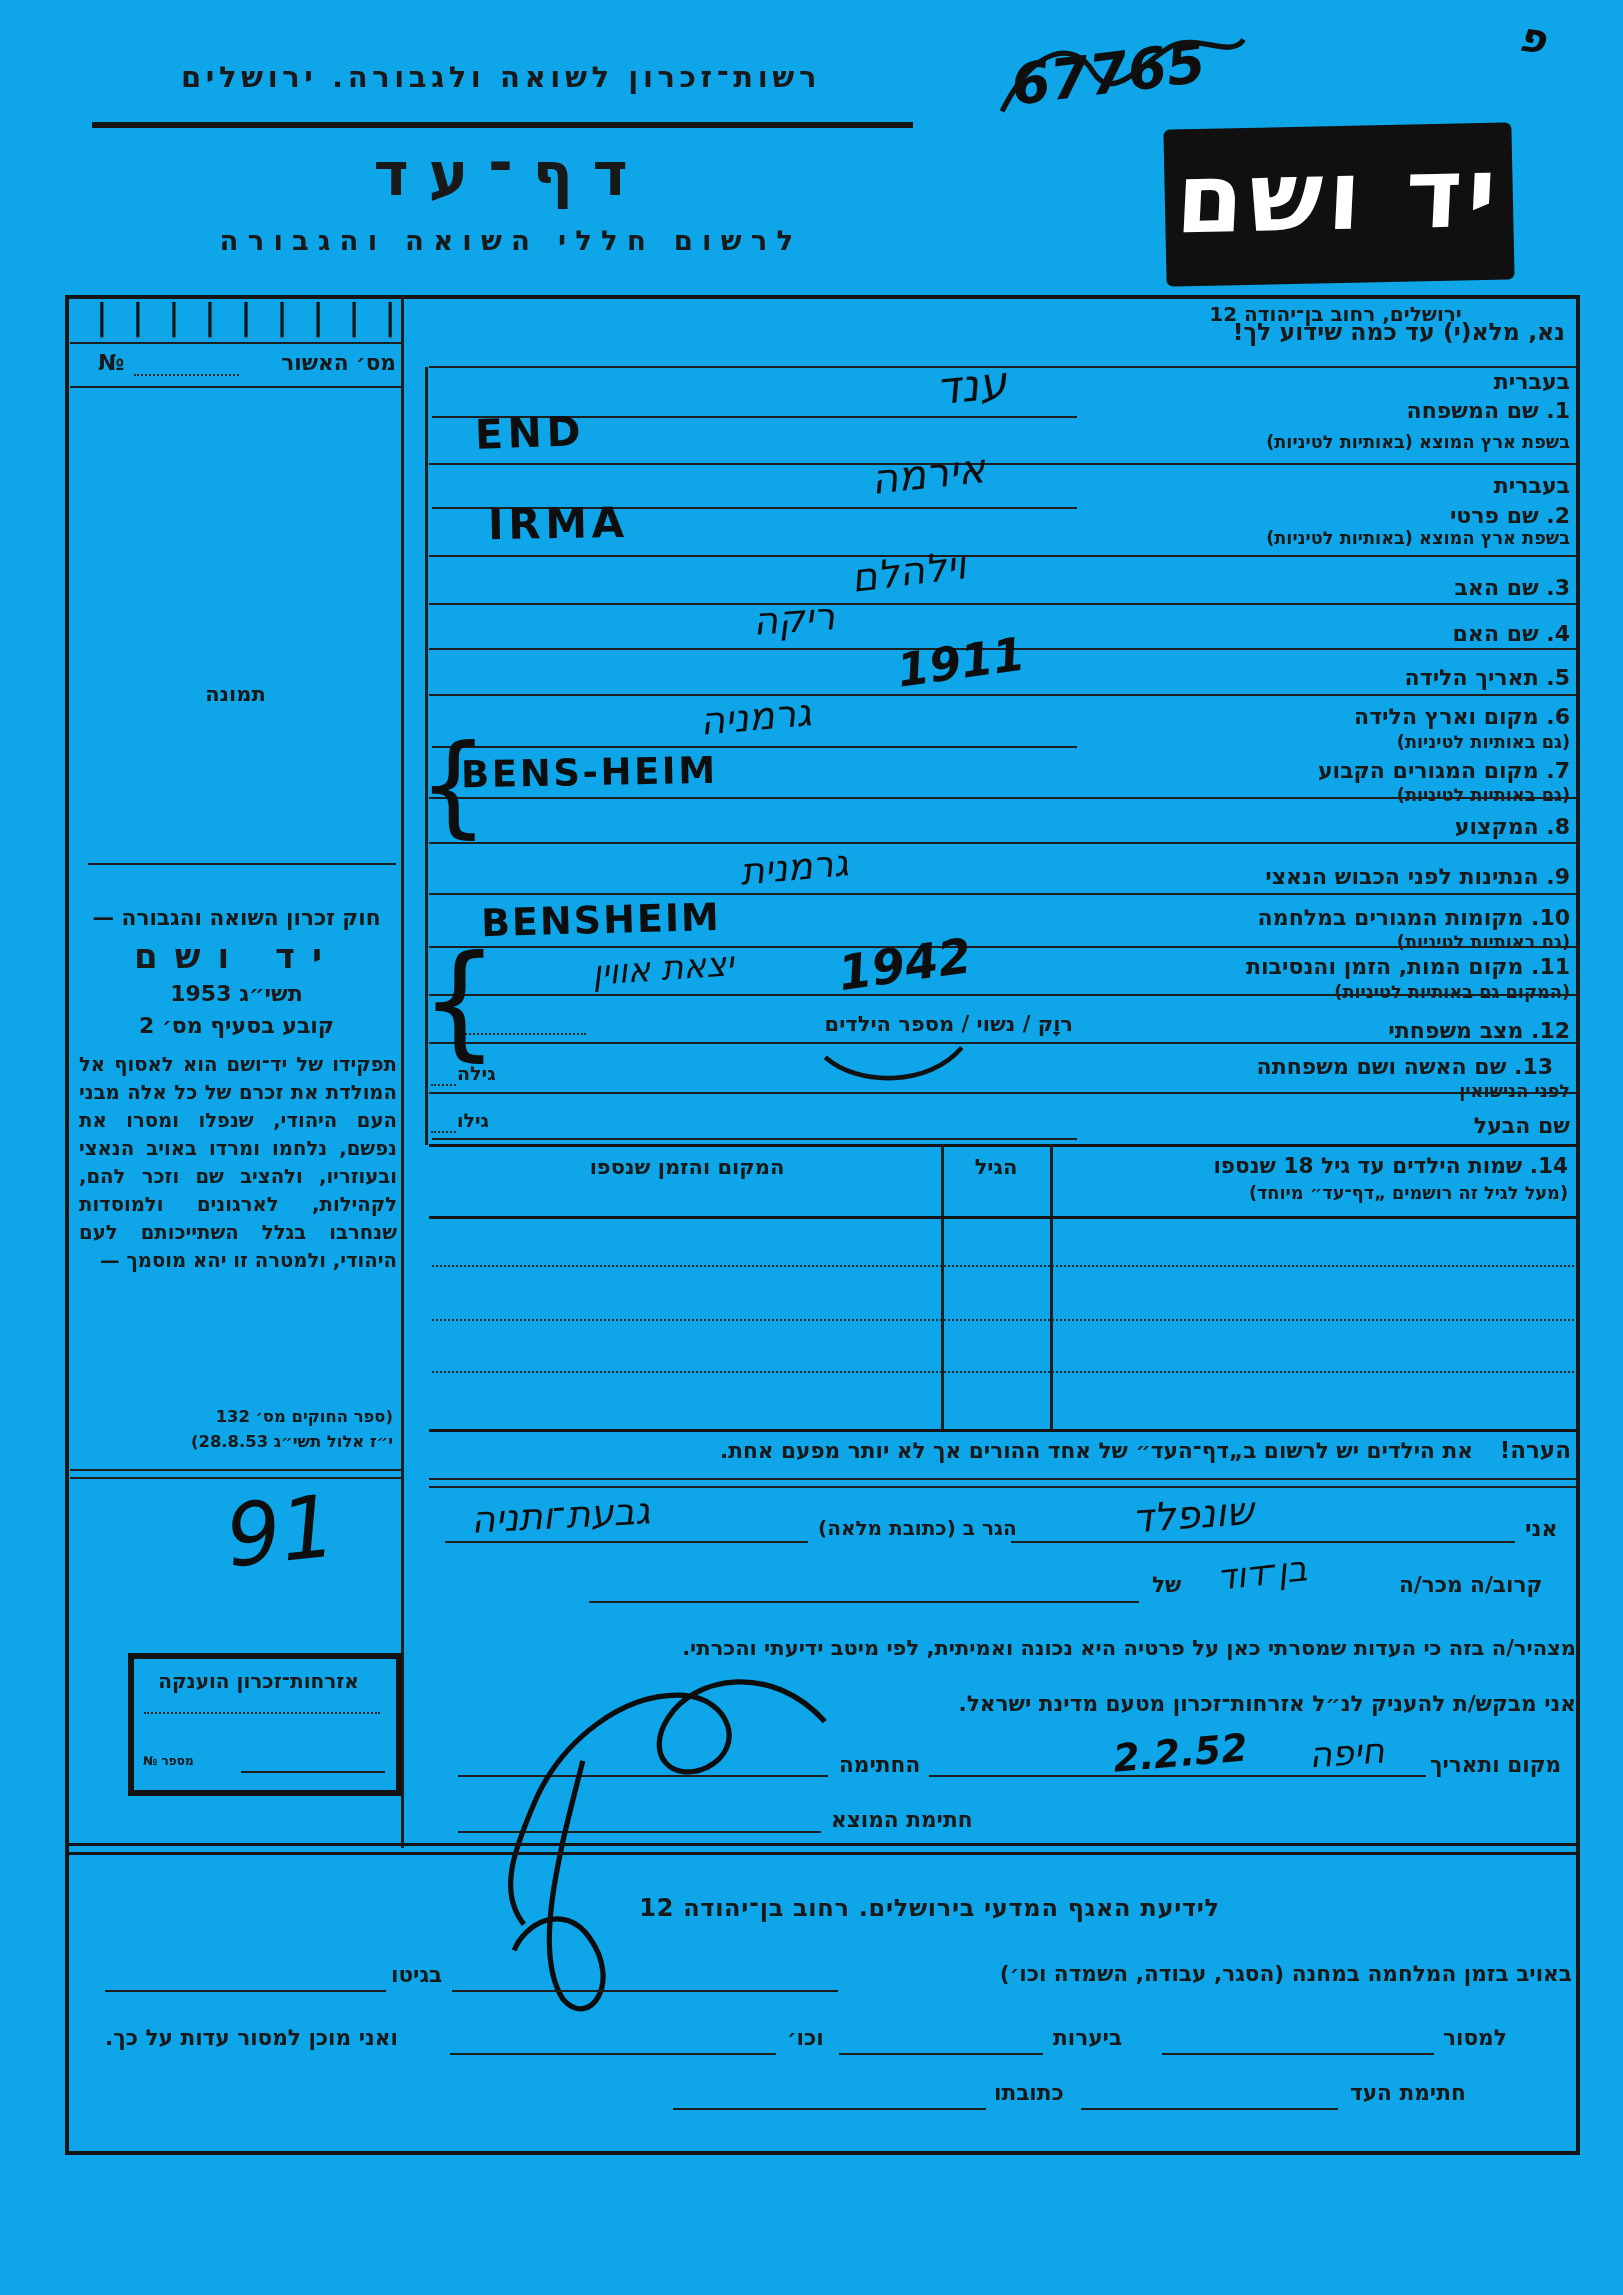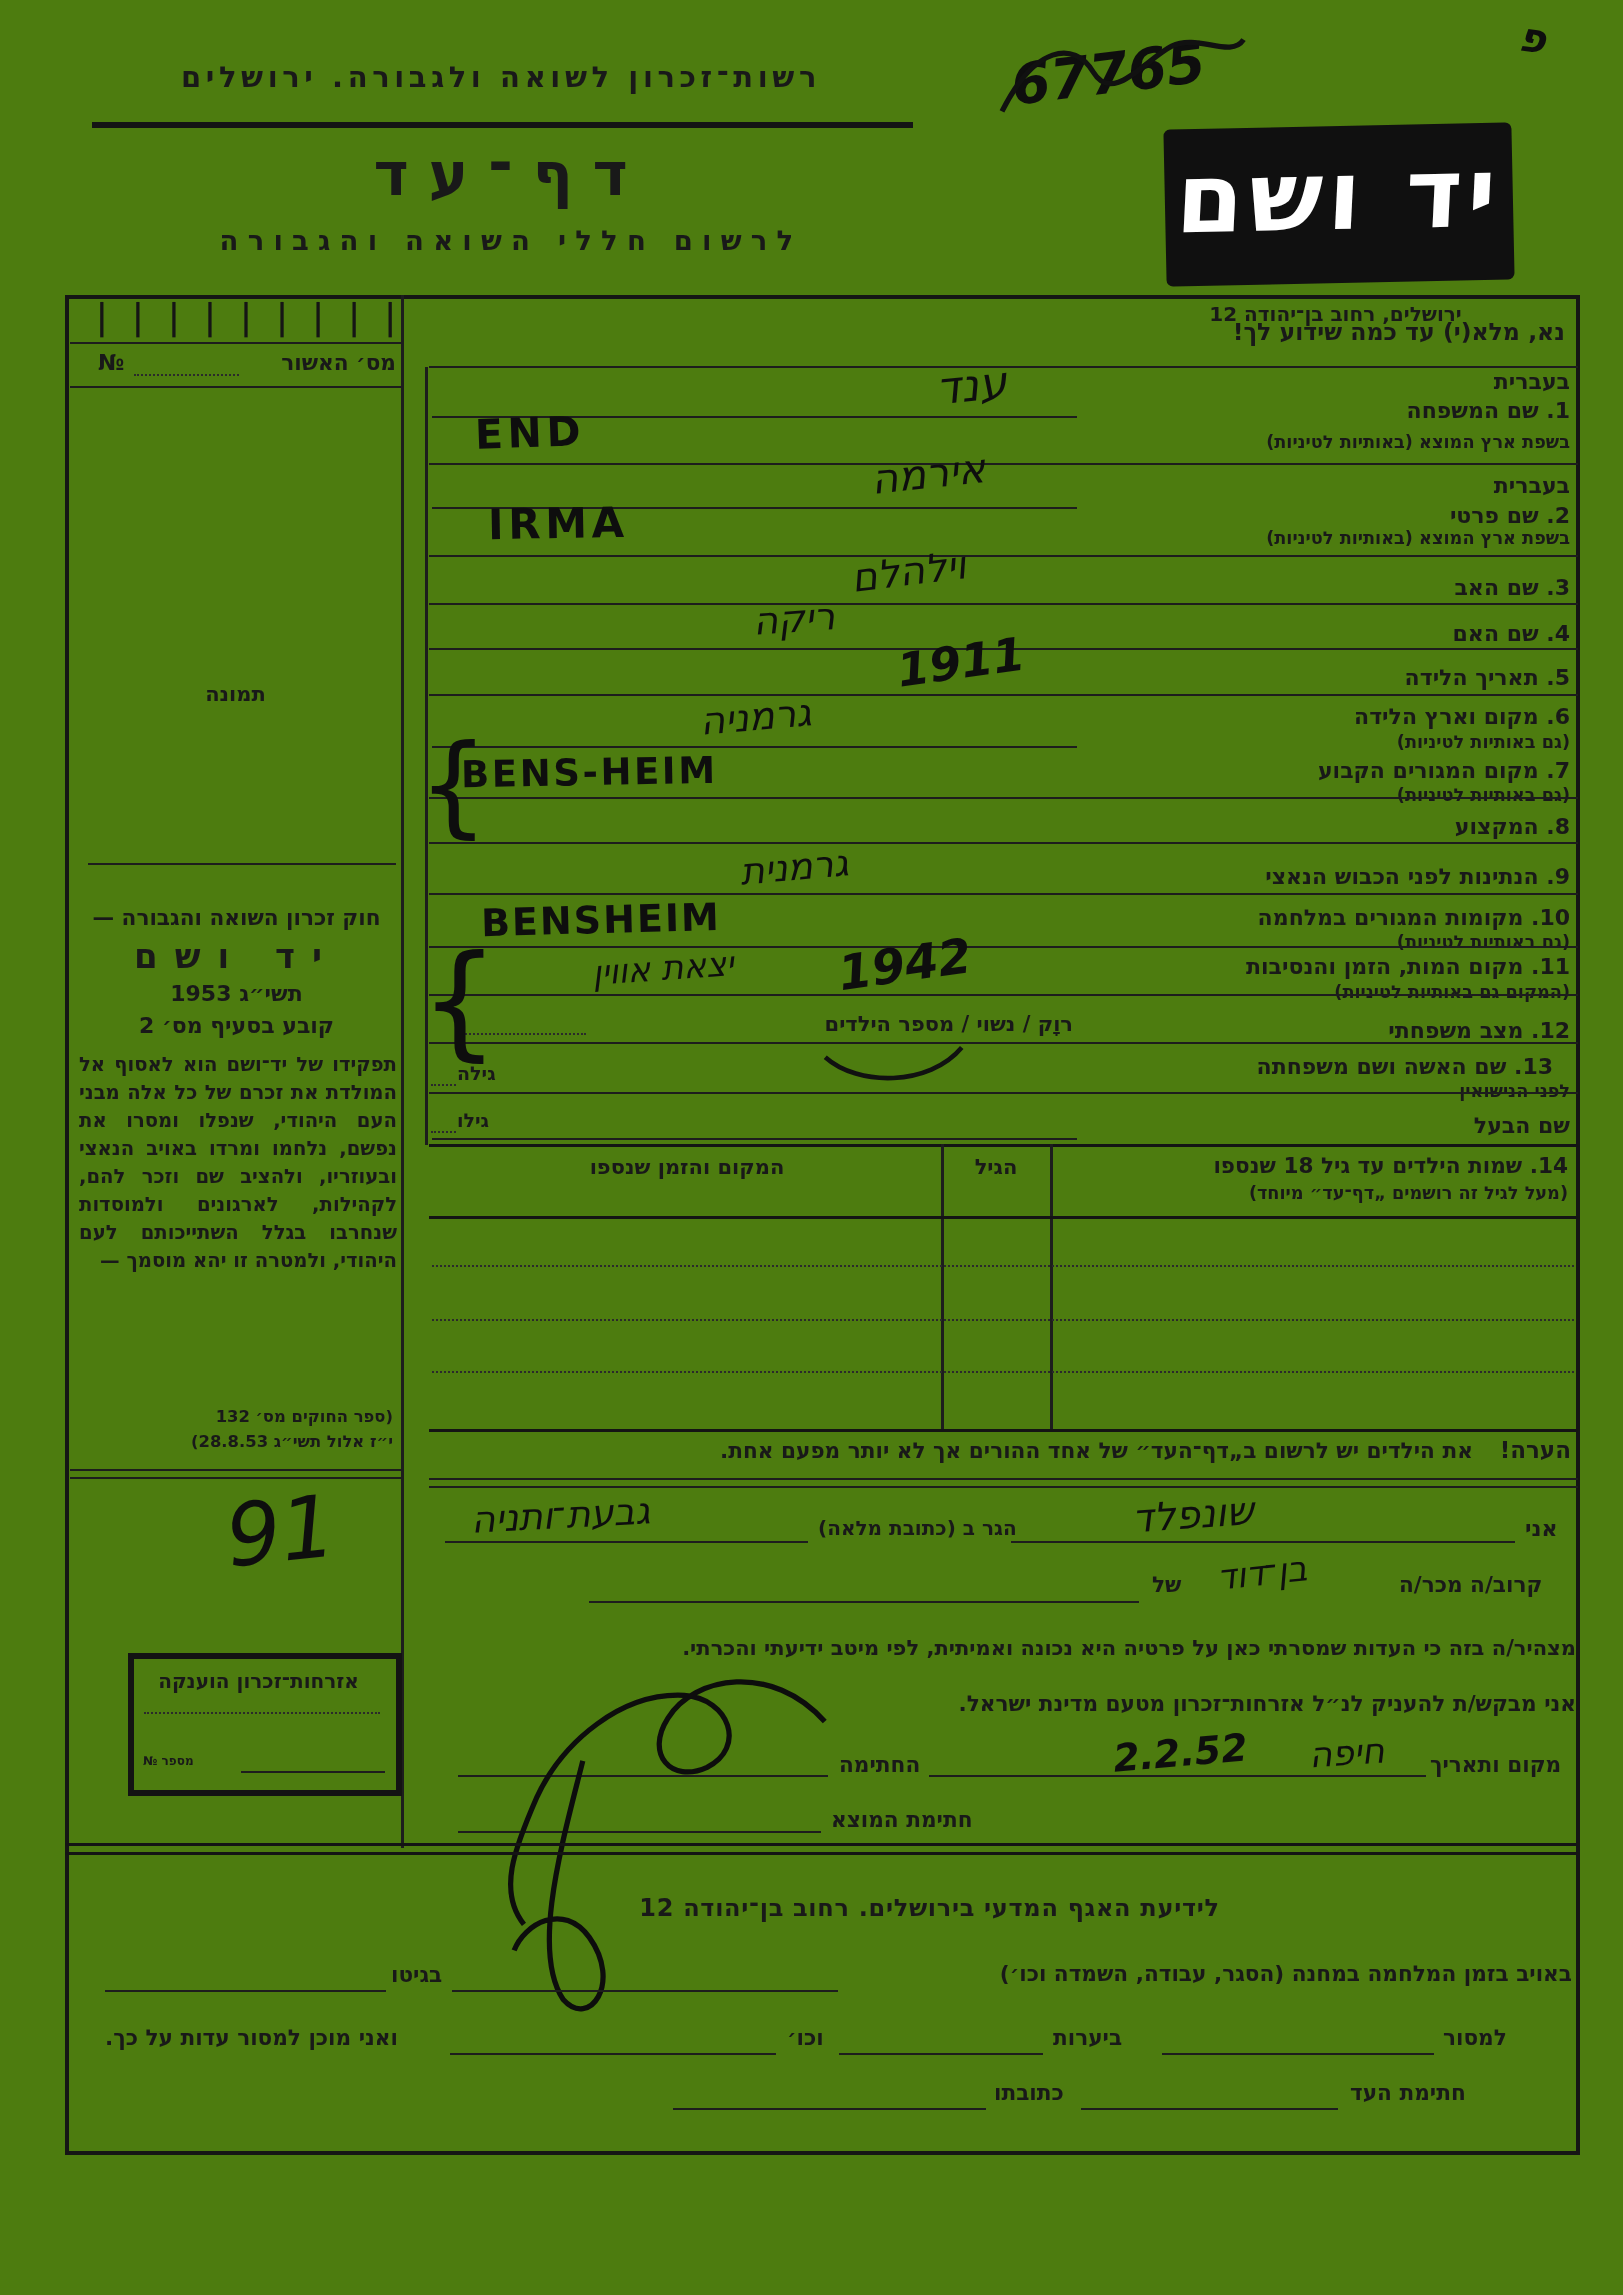--- a/index.html
+++ b/index.html
@@ -1,17 +1,17 @@
 <!DOCTYPE html>
 <html lang="he" style="font-size:10.5px"><head>
 <meta charset="utf-8">
 <style>
   html,body{margin:0;padding:0}
   body{width:1623px;height:2295px;background:#e8e8e6;font-family:"DejaVu Sans",sans-serif}
-  #page{position:relative;width:1623px;height:2295px;background:#4d7c0f;overflow:hidden;direction:rtl;color:#161616}
+  #page{position:relative;width:1623px;height:2295px;background:#0ea5e9;overflow:hidden;direction:rtl;color:#161616}
   .a{position:absolute}
   .p{font-weight:bold;color:#191919}
   .sm{font-size:17.7px}
   .rt{text-align:right}
   .ct{text-align:center}
   .ln{border-top:2.6px solid #1d1d1d;height:0}
   .lnk{border-top:3.9px solid #141414;height:0}
   .dt{border-top:2.6px dotted #2a2a2a;height:0}
   .vl{background:#1d1d1d}
   .hw{font-style:italic;color:#0e0e0e;white-space:nowrap;transform-origin:center}

